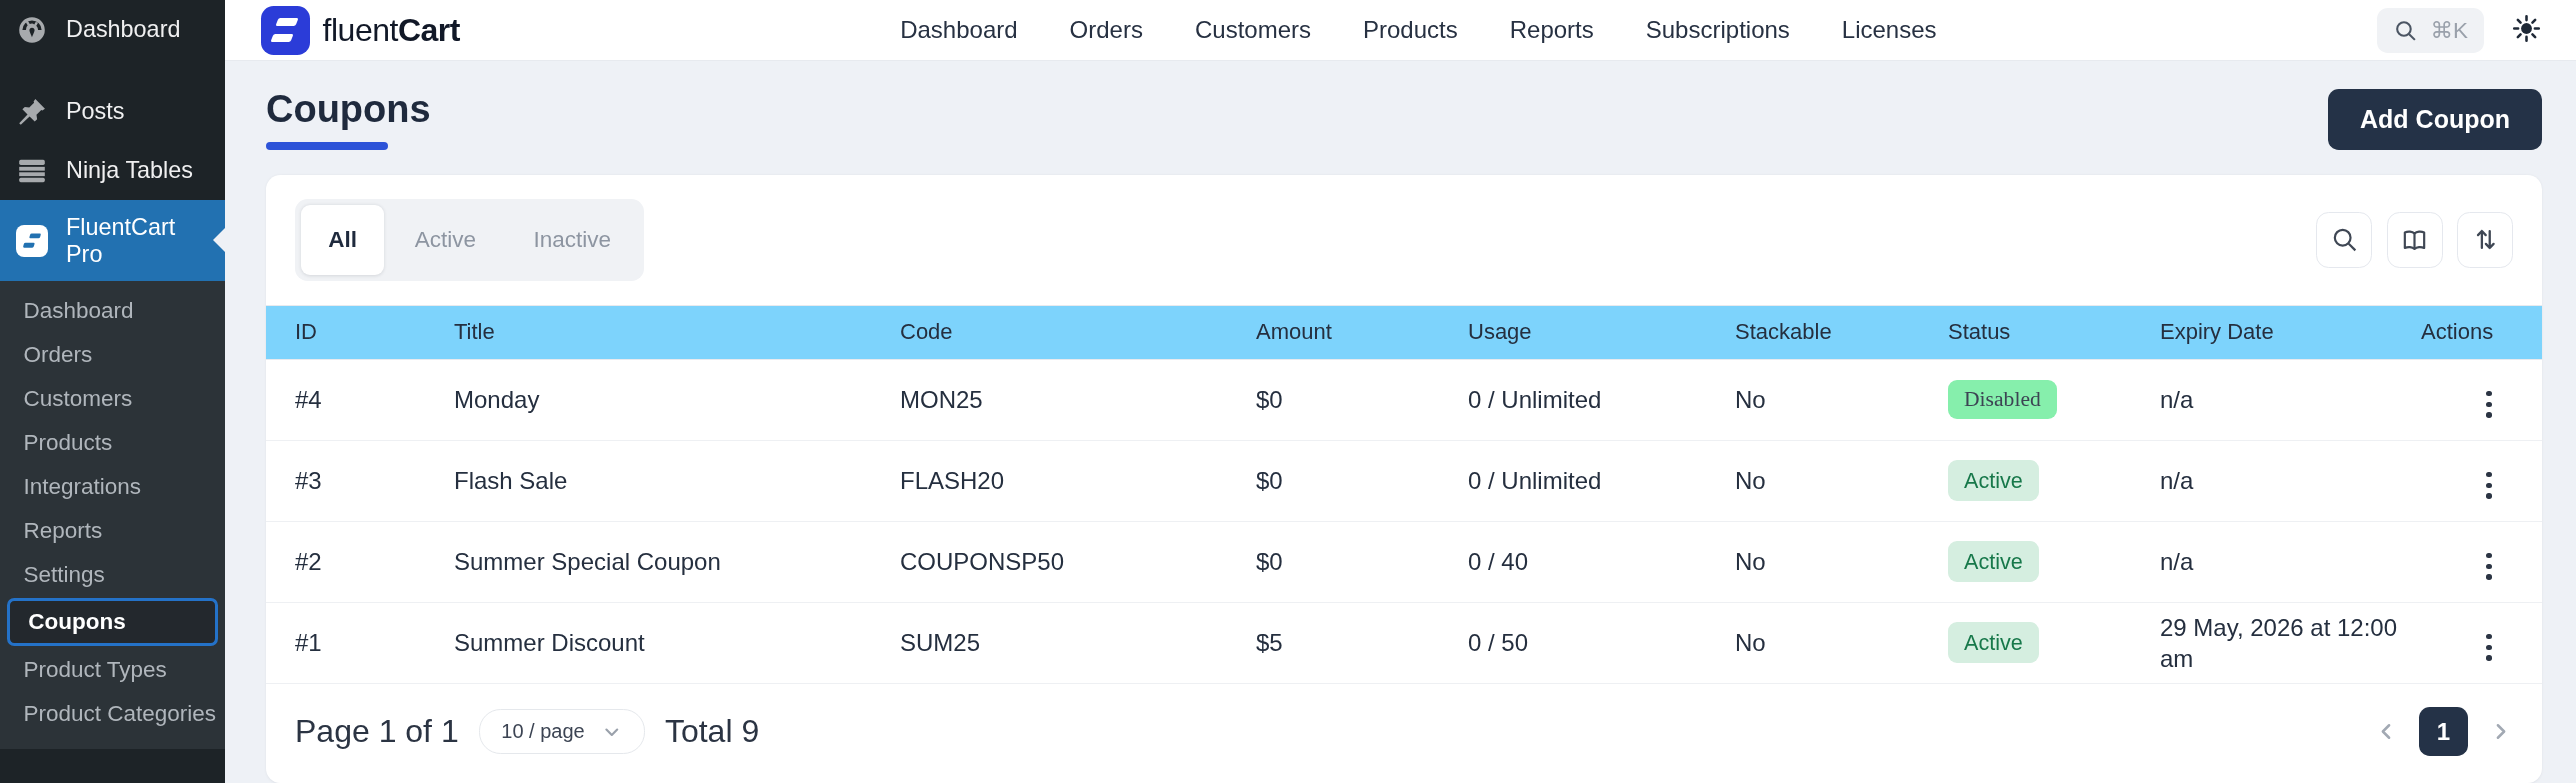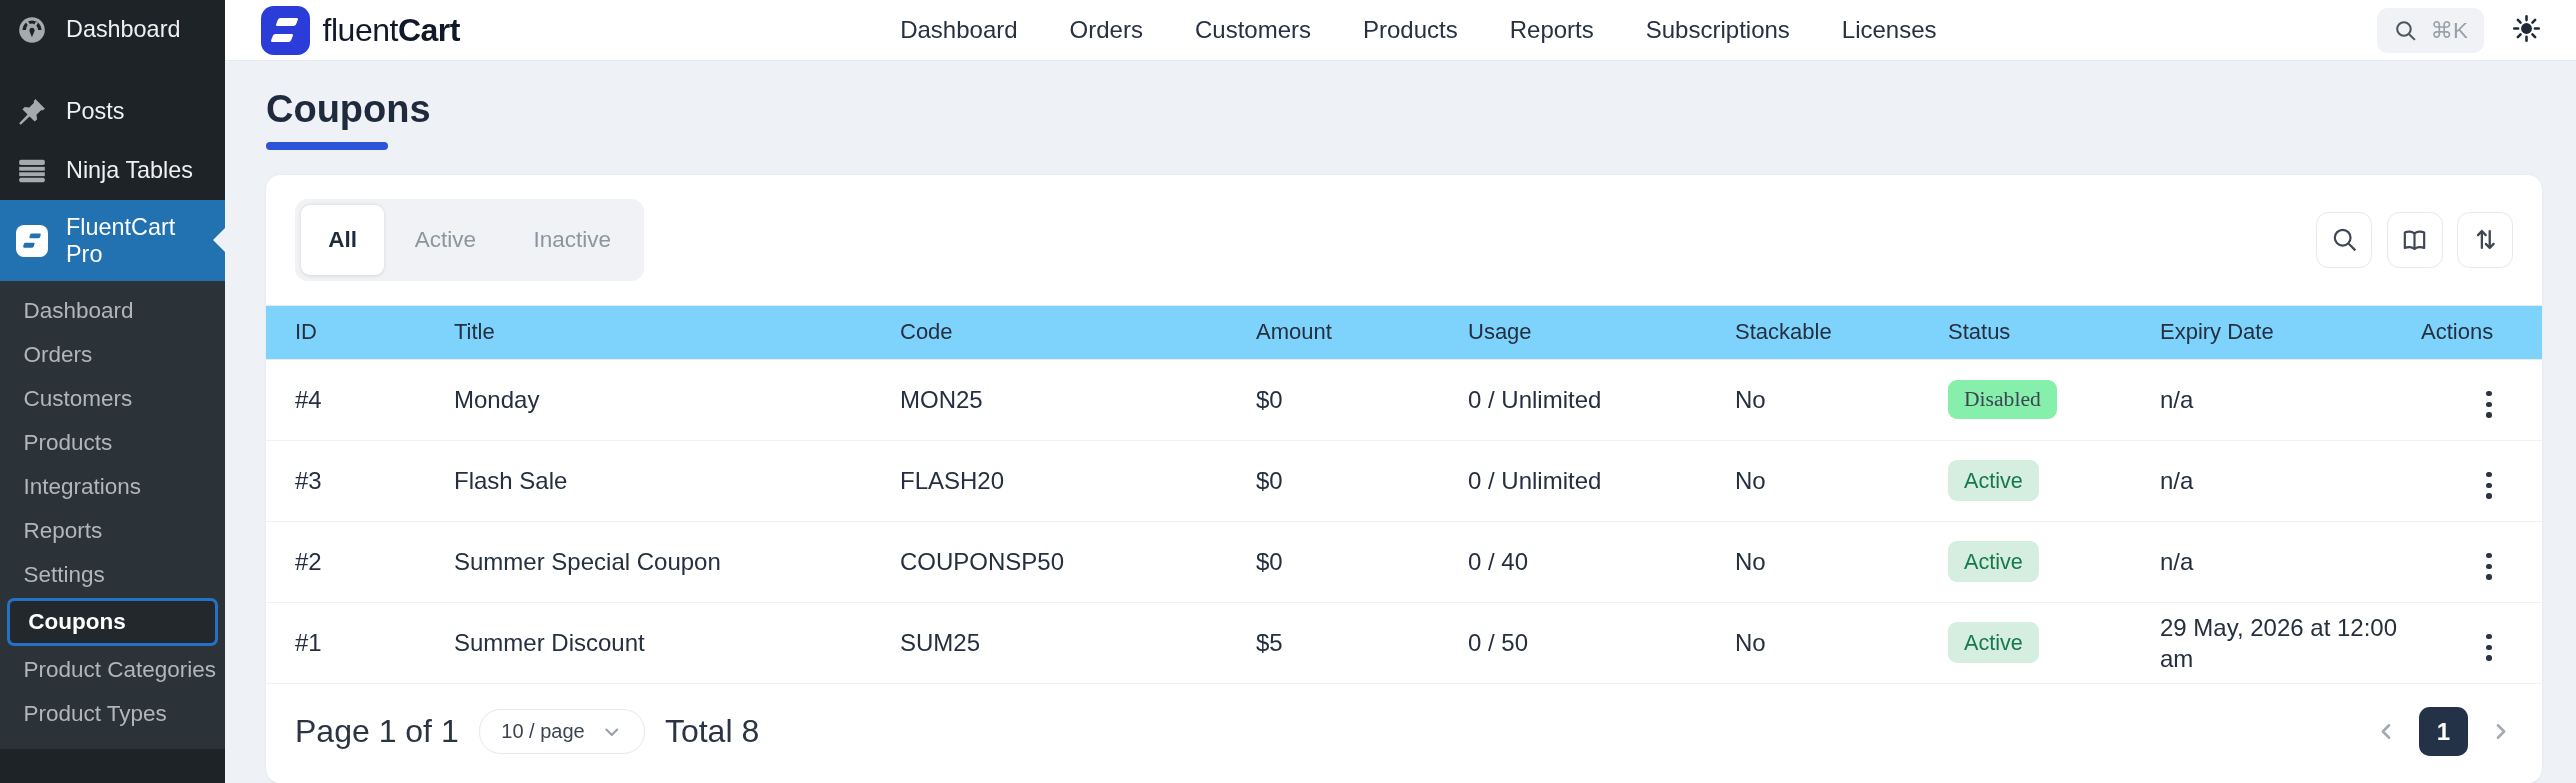--- a/index.html
+++ b/index.html
@@ -119,22 +119,22 @@
   </div>
   <div class="wp-submenu">
       <div class="sub-item">Dashboard</div>
       <div class="sub-item">Orders</div>
       <div class="sub-item">Customers</div>
       <div class="sub-item">Products</div>
       <div class="sub-item">Integrations</div>
       <div class="sub-item">Reports</div>
       <div class="sub-item">Settings</div>
       <div class="sub-item sub-active">Coupons</div>
+      <div class="sub-item">Product Types</div>
       <div class="sub-item">Product Categories</div>
-      <div class="sub-item">Product Types</div>
     </div>
   <div class="wp-item">
     
     
   </div>
 
 </div>
 
 <div class="main">
 
@@ -171,20 +171,21 @@
       </div>
     </div>
   </div>
 
   <div class="content">
     <div class="page-head">
       <div class="page-title-wrap">
         <div class="page-title">Coupons</div>
         <div class="title-underline"></div>
       </div>
+      <button class="add-btn">Add Coupon</button>
     </div>
 
     <div class="card">
       <div class="card-toolbar">
         <div class="tabs">
             <span class="tab active">All</span>
             <span class="tab">Active</span>
             <span class="tab">Inactive</span>
           </div>
         <div class="tool-icons">
@@ -300,21 +301,21 @@
 
       <div class="card-footer">
         <div class="foot-left">
           <span class="foot-text">Page 1 of 1</span>
           <div class="per-page">
             <span>10 / page</span>
             <svg viewBox="0 0 24 24" fill="none" stroke="#9aa1ab" stroke-width="2.4" stroke-linecap="round" stroke-linejoin="round">
                 <path d="M6 9.5l6 6 6-6"></path>
               </svg>
           </div>
-          <span class="foot-text">Total 8</span>
+          <span class="foot-text">Total 9</span>
         </div>
         <div class="pager">
           <svg viewBox="0 0 24 24" fill="none" stroke="#a2a9b3" stroke-width="2.4" stroke-linecap="round" stroke-linejoin="round">
               <path d="M14.5 6l-6 6 6 6"></path>
             </svg>
           <div class="page-num">1</div>
           <svg viewBox="0 0 24 24" fill="none" stroke="#a2a9b3" stroke-width="2.4" stroke-linecap="round" stroke-linejoin="round">
               <path d="M9.5 6l6 6-6 6"></path>
             </svg>
         </div>

